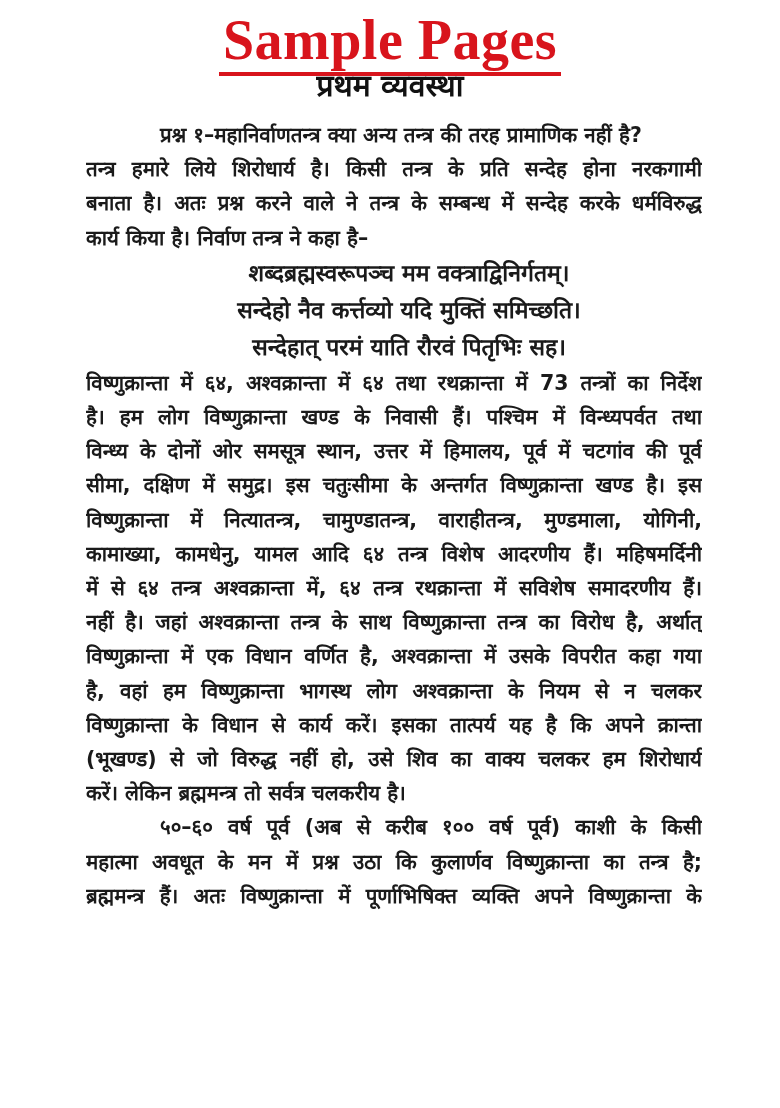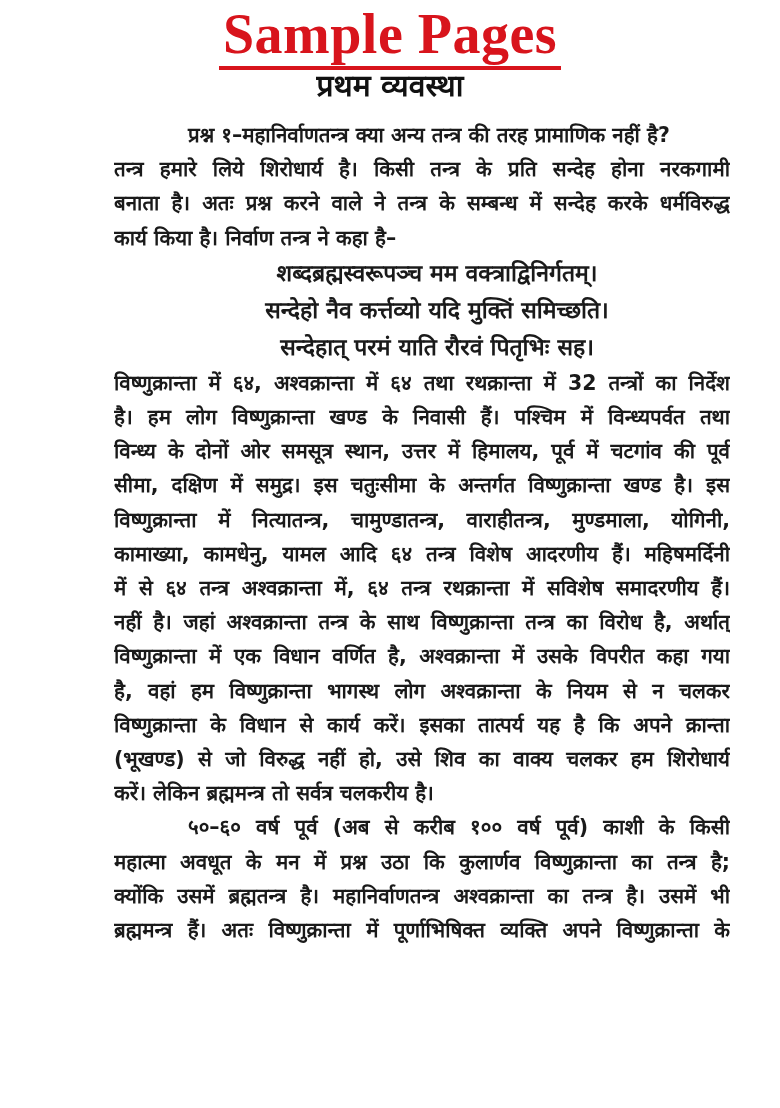--- a/index.html
+++ b/index.html
@@ -1,20 +1,20 @@
 <!DOCTYPE html>
 <html><head>
   <meta charset="utf-8">
   <style>
     html, body { margin: 0; padding: 0; background: #ffffff; }
     body { width: 780px; height: 1108px; overflow: hidden; position: relative; font-family: "DejaVu Sans", sans-serif; color: #1a1a1a; }
     .banner { position: absolute; left: 0; top: 0; width: 780px; text-align: center; }
-    .banner-title { display: inline-block; font-family: "Liberation Serif", serif; font-weight: bold; font-size: 56px; line-height: 56px; color: #d8141c; margin-top: 6px; padding: 0 4px 4px 4px; border-bottom: 4px solid #d8141c; letter-spacing: 0.5px; }
+    .banner-title { display: inline-block; font-family: "Liberation Serif", serif; font-weight: bold; font-size: 56px; line-height: 56px; color: #d8141c; margin-top: 12px; padding: 0 4px 4px 4px; border-bottom: 4px solid #d8141c; letter-spacing: 0.5px; }
     .chapter-title { position: absolute; left: 0; top: 66px; width: 780px; text-align: center; font-size: 30px; line-height: 40px; font-weight: bold; color: #111; }
-    .content { position: absolute; left: 86px; top: 118px; width: 616px; font-size: 20.5px; line-height: 34.2px; font-weight: bold; margin-left: 28px; }
+    .content { position: absolute; left: 86px; top: 118px; width: 616px; font-size: 20.5px; line-height: 34.2px; font-weight: bold; }
     .p { margin: 0; text-align: justify; text-align-last: left; }
     .line { display: block; text-align: justify; text-align-last: justify; white-space: nowrap; overflow: hidden; }
     .line.last { text-align-last: left; }
     .indent { padding-left: 74px; }
     .verse { text-align: center; font-size: 23px; line-height: 37px; padding-left: 30px; }
     .verse .line { text-align: right; text-align-last: center; }
   </style>
 </head>
 <body>
 
@@ -36,35 +36,34 @@
     <span class="line last">कार्य किया है। निर्वाण तन्त्र ने कहा है–</span>
   </div>
 
   <div class="verse">
     <span class="line">शब्दब्रह्मस्वरूपञ्च  मम  वक्त्राद्विनिर्गतम्।</span>
     <span class="line">सन्देहो नैव कर्त्तव्यो यदि मुक्तिं समिच्छति।</span>
     <span class="line">सन्देहात् परमं याति रौरवं पितृभिः सह।</span>
   </div>
 
   <div class="p">
-    <span class="line">विष्णुक्रान्ता में ६४, अश्वक्रान्ता में ६४ तथा रथक्रान्ता में 32 तन्त्रों का निर्देश</span>
+    <span class="line">विष्णुक्रान्ता में ६४, अश्वक्रान्ता में ६४ तथा रथक्रान्ता में 73 तन्त्रों का निर्देश</span>
     <span class="line">है। हम लोग विष्णुक्रान्ता खण्ड के निवासी हैं। पश्चिम में विन्ध्यपर्वत तथा</span>
     <span class="line">विन्ध्य के दोनों ओर समसूत्र स्थान, उत्तर में हिमालय, पूर्व में चटगांव की पूर्व</span>
     <span class="line">सीमा, दक्षिण में समुद्र। इस चतुःसीमा के अन्तर्गत विष्णुक्रान्ता खण्ड है। इस</span>
     <span class="line">विष्णुक्रान्ता में नित्यातन्त्र, चामुण्डातन्त्र, वाराहीतन्त्र, मुण्डमाला, योगिनी,</span>
     <span class="line">कामाख्या, कामधेनु, यामल आदि ६४ तन्त्र विशेष आदरणीय हैं। महिषमर्दिनी</span>
     <span class="line">में से ६४ तन्त्र अश्वक्रान्ता में, ६४ तन्त्र रथक्रान्ता में सविशेष समादरणीय हैं।</span>
     <span class="line">नहीं है। जहां अश्वक्रान्ता तन्त्र के साथ विष्णुक्रान्ता तन्त्र का विरोध है, अर्थात्</span>
     <span class="line">विष्णुक्रान्ता में एक विधान वर्णित है, अश्वक्रान्ता में उसके विपरीत कहा गया</span>
     <span class="line">है, वहां हम विष्णुक्रान्ता भागस्थ लोग अश्वक्रान्ता के नियम से न चलकर</span>
     <span class="line">विष्णुक्रान्ता के विधान से कार्य करें। इसका तात्पर्य यह है कि अपने क्रान्ता</span>
     <span class="line">(भूखण्ड) से जो विरुद्ध नहीं हो, उसे शिव का वाक्य चलकर हम शिरोधार्य</span>
     <span class="line last">करें। लेकिन ब्रह्ममन्त्र तो सर्वत्र चलकरीय है।</span>
   </div>
 
   <div class="p">
     <span class="line indent">५०–६० वर्ष पूर्व (अब से करीब १०० वर्ष पूर्व) काशी के किसी</span>
     <span class="line">महात्मा अवधूत के मन में प्रश्न उठा कि कुलार्णव विष्णुक्रान्ता का तन्त्र है;</span>
-    <span class="line">क्योंकि उसमें ब्रह्मतन्त्र है। महानिर्वाणतन्त्र अश्वक्रान्ता का तन्त्र है। उसमें भी</span>
     <span class="line">ब्रह्ममन्त्र हैं। अतः विष्णुक्रान्ता में पूर्णाभिषिक्त व्यक्ति अपने विष्णुक्रान्ता के</span>
   </div>
 
 </div>
 
 </body></html>

